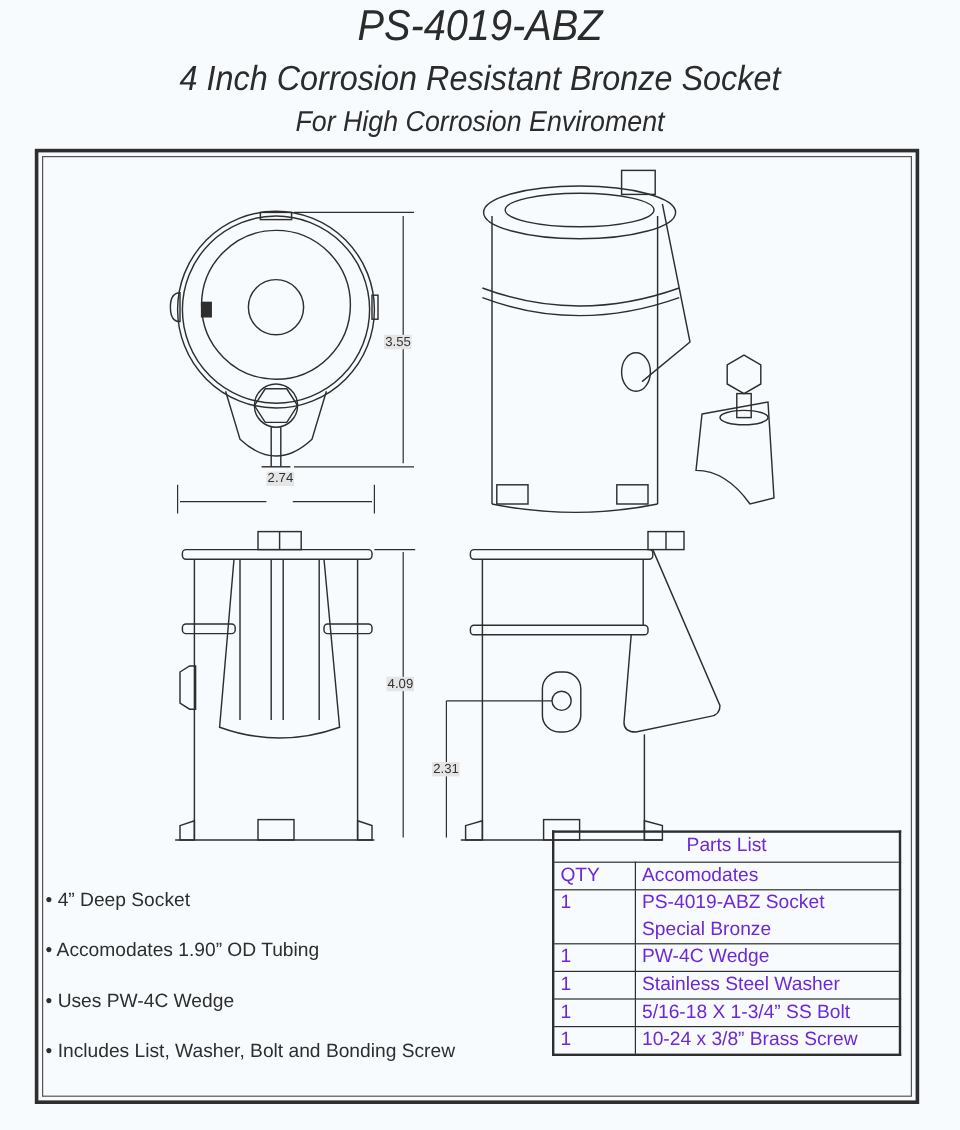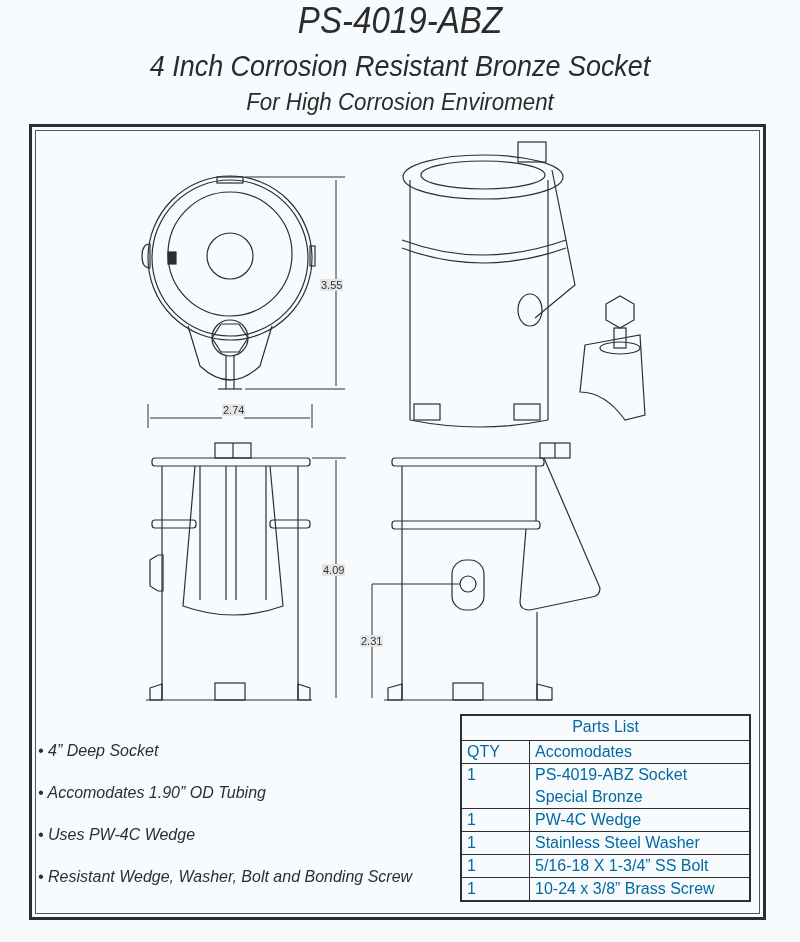--- a/index.html
+++ b/index.html
@@ -8,23 +8,23 @@
   .title { position:absolute; left:0; width:800px; text-align:center; font-style:italic; color:#2b2b2b; }
   #t1 { top:0px; font-size:36px; letter-spacing:0px; transform:scaleX(0.92); }
   #t2 { top:50px; font-size:29px; transform:scaleX(0.93); }
   #t3 { top:88px; font-size:24px; transform:scaleX(0.93); }
   .frame { position:absolute; left:29px; top:124px; width:731px; height:790px;
            border:3px solid #2e2e2e; box-sizing:content-box; }
   .frame-inner { position:absolute; left:3px; top:3px; right:3px; bottom:3px; border:1px solid #555; }
   svg.drawing { position:absolute; left:0; top:0; }
   .dim { position:absolute; font-size:11px; color:#333; background:#e5e5e5; padding:0 1px; }
   .features { position:absolute; left:38px; top:740px; }
-  .feature { font-size:16px; color:#2e2e2e; height:42px; line-height:22px; white-space:nowrap;font-style:italic; }
-  .parts { position:absolute; left:460px; top:714px; width:291px; border-collapse:collapse;
-           border:2px solid #2e2e2e; font-size:16px; color:#0369a1; }
+  .feature { font-size:16px; color:#2e2e2e; height:42px; line-height:22px; white-space:nowrap; }
+  .parts { position:absolute; left:460px; top:692px; width:291px; border-collapse:collapse;
+           border:2px solid #2e2e2e; font-size:16px; color:#6d28d9; }
   .parts td, .parts th { border:1.5px solid #2e2e2e; padding:0 5px; font-weight:normal; text-align:left; line-height:22px; vertical-align:top; }
   .parts th.caption { text-align:center; height:24px; }
   .parts td.qty { width:57px; }
 </style>
 </head>
 <body>
 
 <div id="t1" class="title">PS-4019-ABZ</div>
 <div id="t2" class="title">4 Inch Corrosion Resistant Bronze Socket</div>
 <div id="t3" class="title">For High Corrosion Enviroment</div>
@@ -121,29 +121,29 @@
   </g>
   <g>
     <polygon points="606,304 620,296 634,304 634,320 620,328 606,320"></polygon>
     <rect x="614" y="328" width="12" height="20"></rect>
     <ellipse cx="620" cy="348" rx="20" ry="6"></ellipse>
     <path d="M585 345 L640 335 L645 415 L625 420 q-20 -28 -45 -28 z"></path>
   </g>
 </svg>
 
 <span class="dim" style="left:320px;top:279px;">3.55</span>
-<span class="dim" style="left:222px;top:404px;">2.74</span>
+<span class="dim" style="left:222px;top:393px;">2.74</span>
 <span class="dim" style="left:322px;top:564px;">4.09</span>
 <span class="dim" style="left:360px;top:635px;">2.31</span>
 
 <div class="features">
   <div class="feature">• 4” Deep Socket</div>
   <div class="feature">• Accomodates 1.90” OD Tubing</div>
   <div class="feature">• Uses PW-4C Wedge</div>
-  <div class="feature">• Resistant Wedge, Washer, Bolt and Bonding Screw</div>
+  <div class="feature">• Includes List, Washer, Bolt and Bonding Screw</div>
 </div>
 
 <table class="parts">
   <tbody>
       <tr>
         <th class="caption" colspan="2">Parts List</th>
       </tr>
   <tr>
     <td class="qty">QTY</td>
     <td>Accomodates</td>

